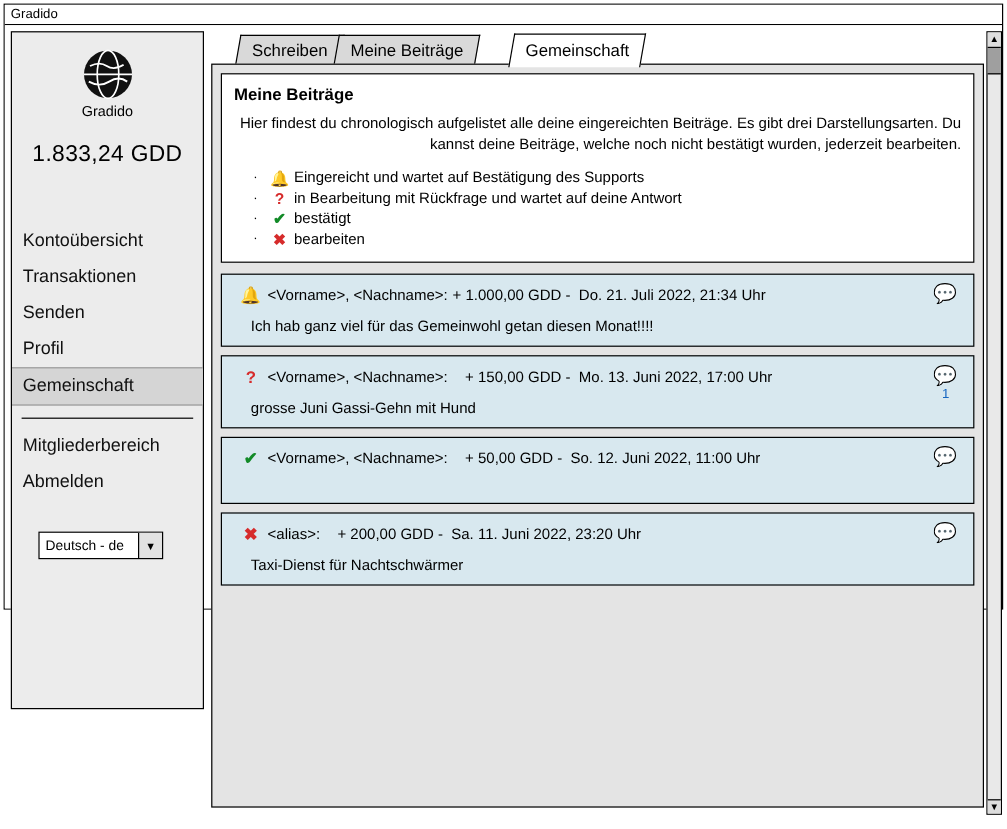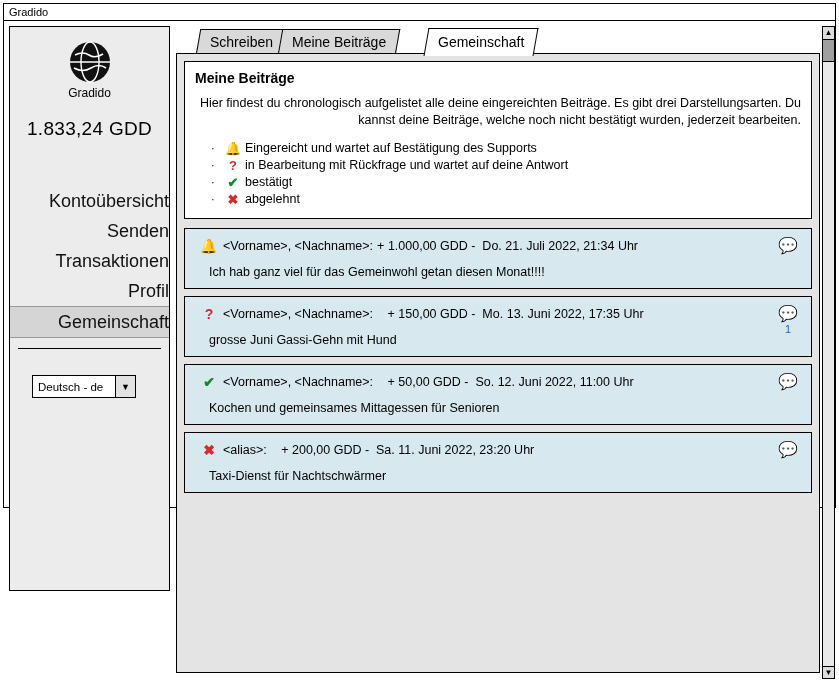--- a/index.html
+++ b/index.html
@@ -70,25 +70,24 @@
     text-align: center;
     font-size: 19px;
     margin-top: 18px;
     letter-spacing: 0.3px;
     color: #000;
   }
   .nav {
     margin-top: 46px;
   }
   .nav-item {
-    font-size: 18px;
+    font-size: 15px;
     color: #111;
     padding: 6px 0 6px 9px;
     line-height: 18px;
-    text-align: right;
   }
   .nav-item.active {
     background: #d5d5d5;
     border-top: 1px solid #9a9a9a;
     border-bottom: 1px solid #9a9a9a;
   }
   .nav-divider {
     border-top: 1.5px solid #000;
     margin: 10px 8px 8px 8px;
   }
@@ -328,28 +327,32 @@
           <ellipse cx="21" cy="21" rx="9" ry="20" stroke="#ffffff" stroke-width="1.4" fill="none"></ellipse>
           <line x1="1" y1="21" x2="41" y2="21" stroke="#ffffff" stroke-width="1.4"></line>
         </svg>
         <div class="brand-name">Gradido</div>
       </div>
 
       <div class="balance">1.833,24 GDD</div>
 
       <div class="nav">
         <div class="nav-item">Kontoübersicht</div>
+        <div class="nav-item">Transaktionen</div>
         <div class="nav-item">Senden</div>
-        <div class="nav-item">Transaktionen</div>
         <div class="nav-item">Profil</div>
         <div class="nav-item active">Gemeinschaft</div>
       </div>
 
       <div class="nav-divider"></div>
 
+      <div>
+        <div class="nav-item">Mitgliederbereich</div>
+        <div class="nav-item">Abmelden</div>
+      </div>
 
       <div class="lang-select">
         <div class="lang-label">Deutsch - de</div>
         <div class="lang-arrow">▼</div>
       </div>
     </div>
 
     <div class="main">
       <div class="tabs">
         <div class="tab tab1"><span>Schreiben</span></div>
@@ -375,21 +378,21 @@
               <span>in Bearbeitung mit Rückfrage und wartet auf deine Antwort</span>
             </div>
             <div class="legend-row">
               <span class="legend-bullet">·</span>
               <span class="legend-icon ic-check">✔</span>
               <span>bestätigt</span>
             </div>
             <div class="legend-row">
               <span class="legend-bullet">·</span>
               <span class="legend-icon ic-cross">✖</span>
-              <span>abgelehnt</span>
+              <span>bearbeiten</span>
             </div>
           </div>
         </div>
 
         <div class="posts">
 
           <div class="post">
             <div class="post-head">
               <span class="post-status ic-bell">🔔</span>
               <span class="post-name">&lt;Vorname&gt;, &lt;Nachname&gt;:</span>
@@ -399,36 +402,35 @@
             <div class="comment-icon">
               <div class="bubble bubble-gray">💬</div>
               <div class="comment-count"></div>
             </div>
           </div>
 
           <div class="post">
             <div class="post-head">
               <span class="post-status ic-question">?</span>
               <span class="post-name">&lt;Vorname&gt;, &lt;Nachname&gt;:</span>
-              <span class="post-meta">   + 150,00 GDD -  Mo. 13. Juni 2022, 17:35 Uhr</span>
+              <span class="post-meta">   + 150,00 GDD -  Mo. 13. Juni 2022, 17:00 Uhr</span>
             </div>
             <div class="post-body">grosse Juni Gassi-Gehn mit Hund</div>
             <div class="comment-icon">
               <div class="bubble bubble-blue">💬</div>
               <div class="comment-count">1</div>
             </div>
           </div>
 
           <div class="post">
             <div class="post-head">
               <span class="post-status ic-check">✔</span>
               <span class="post-name">&lt;Vorname&gt;, &lt;Nachname&gt;:</span>
               <span class="post-meta">   + 50,00 GDD -  So. 12. Juni 2022, 11:00 Uhr</span>
             </div>
-            <div class="post-body">Kochen und gemeinsames Mittagessen für Senioren</div>
             <div class="comment-icon">
               <div class="bubble bubble-blue">💬</div>
               <div class="comment-count"></div>
             </div>
           </div>
 
           <div class="post">
             <div class="post-head">
               <span class="post-status ic-cross">✖</span>
               <span class="post-name">&lt;alias&gt;:</span>

